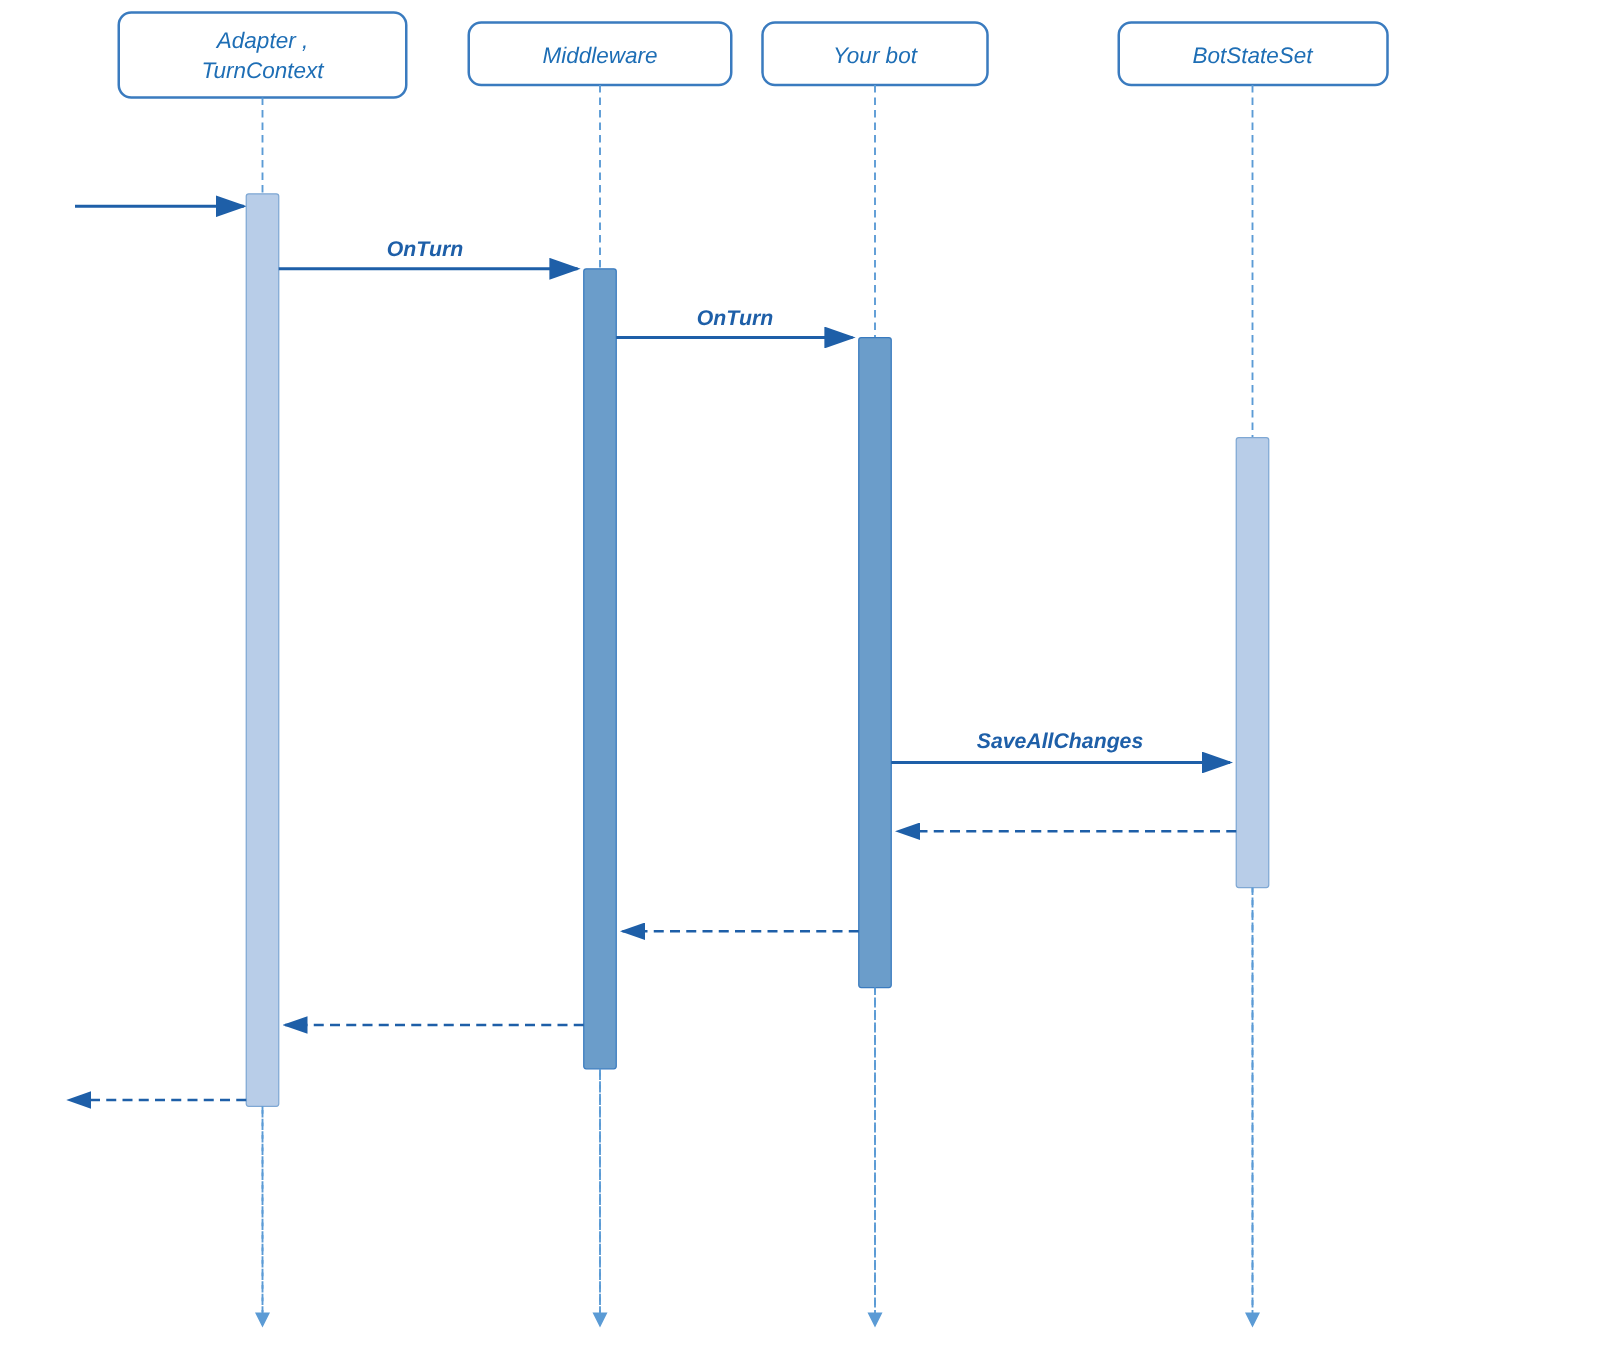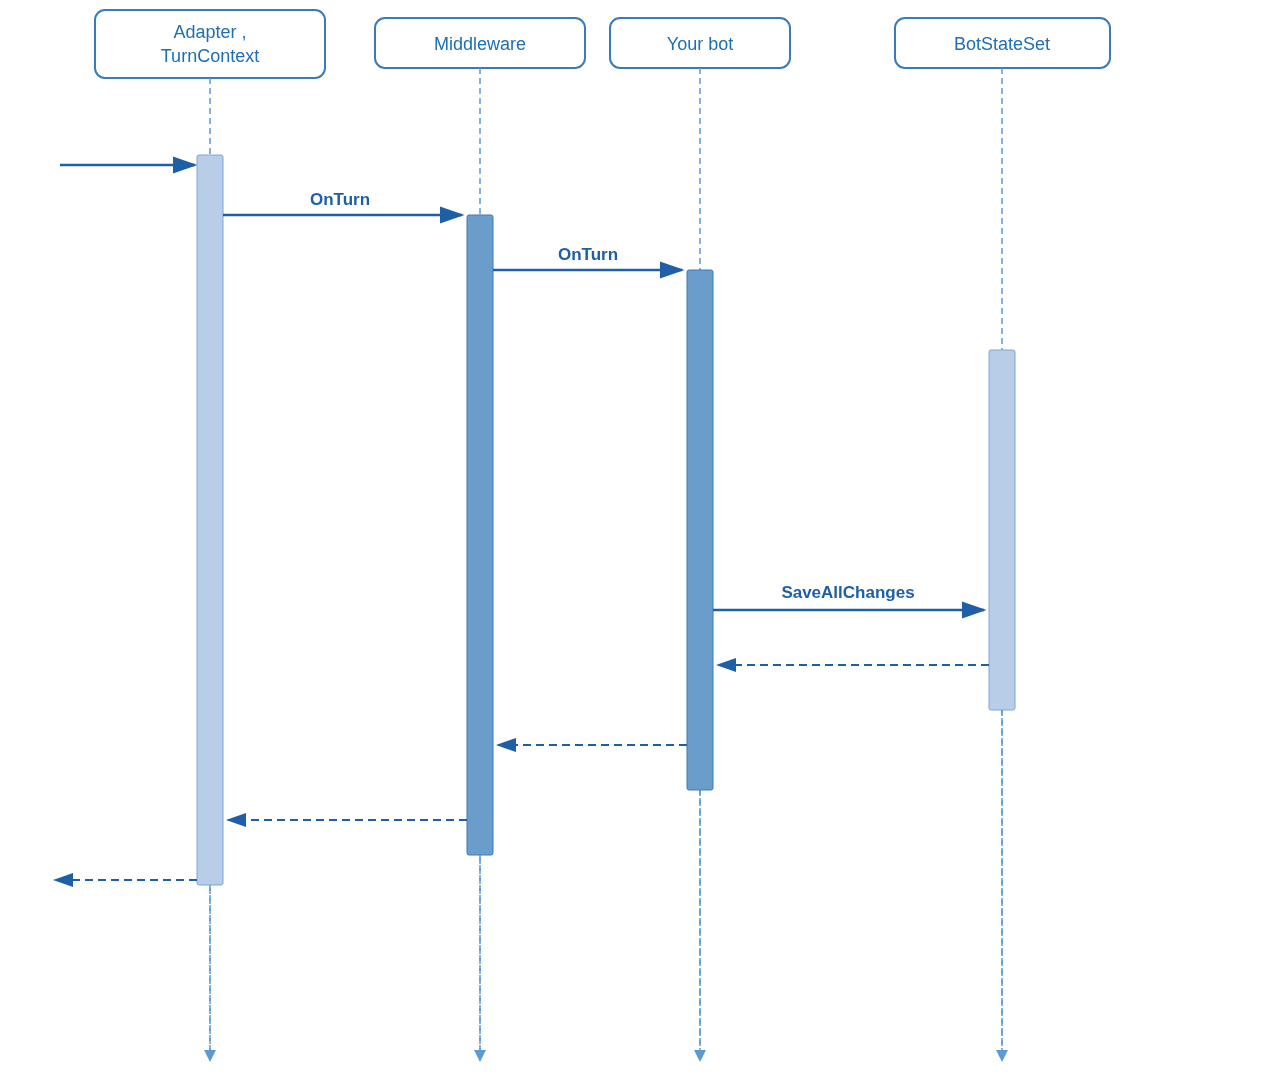--- a/index.html
+++ b/index.html
@@ -8,20 +8,21 @@
       width: 1280px;
       height: 1090px;
       overflow: hidden;
       font-family: 'Segoe UI', Arial, sans-serif;
       position: relative;
     }
     #diagram-container {
       position: relative;
       width: 1280px;
       height: 1090px;
+      font-style: italic;
     }
     svg#diagram {
       position: absolute;
       top: 0; left: 0;
       width: 1280px;
       height: 1090px;
     }
   </style>
 </head>
 <body>

